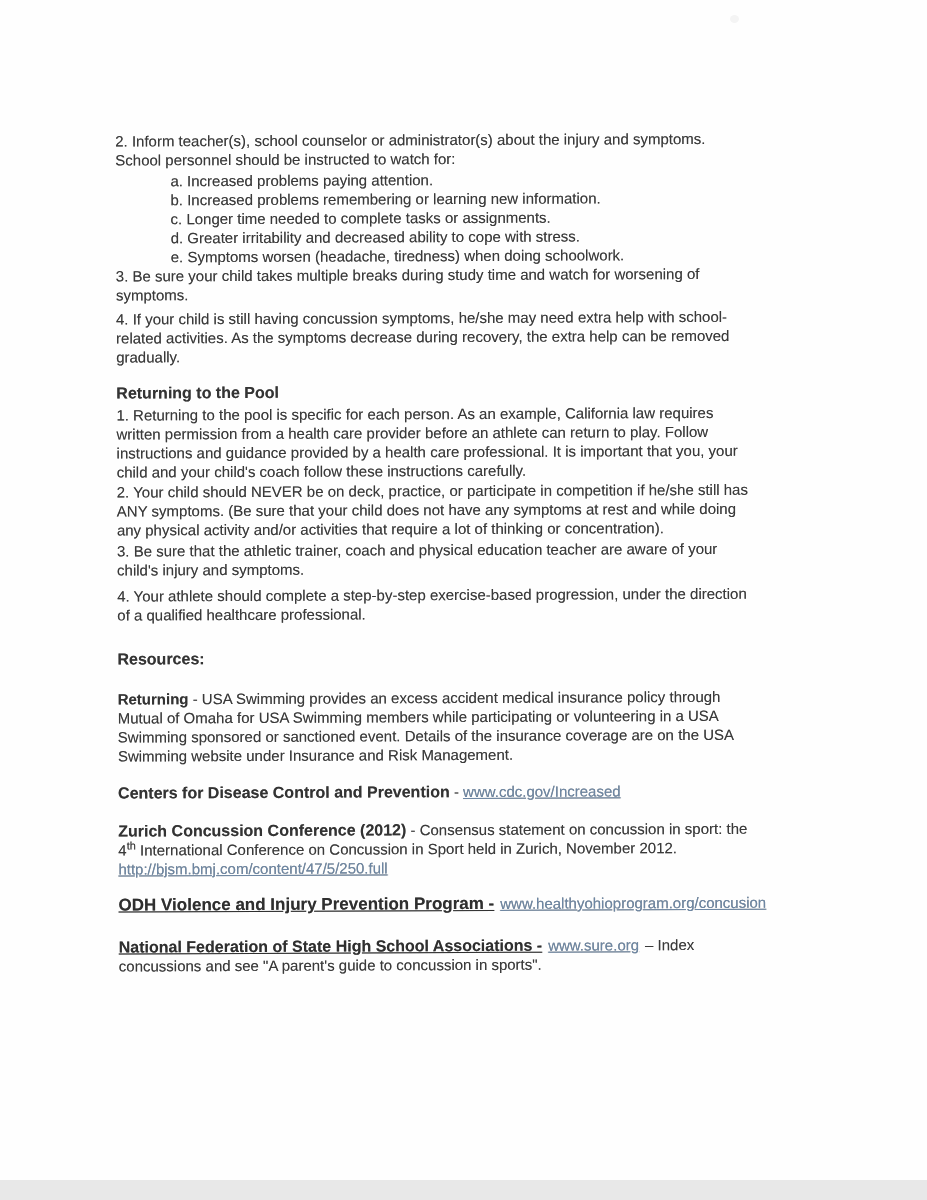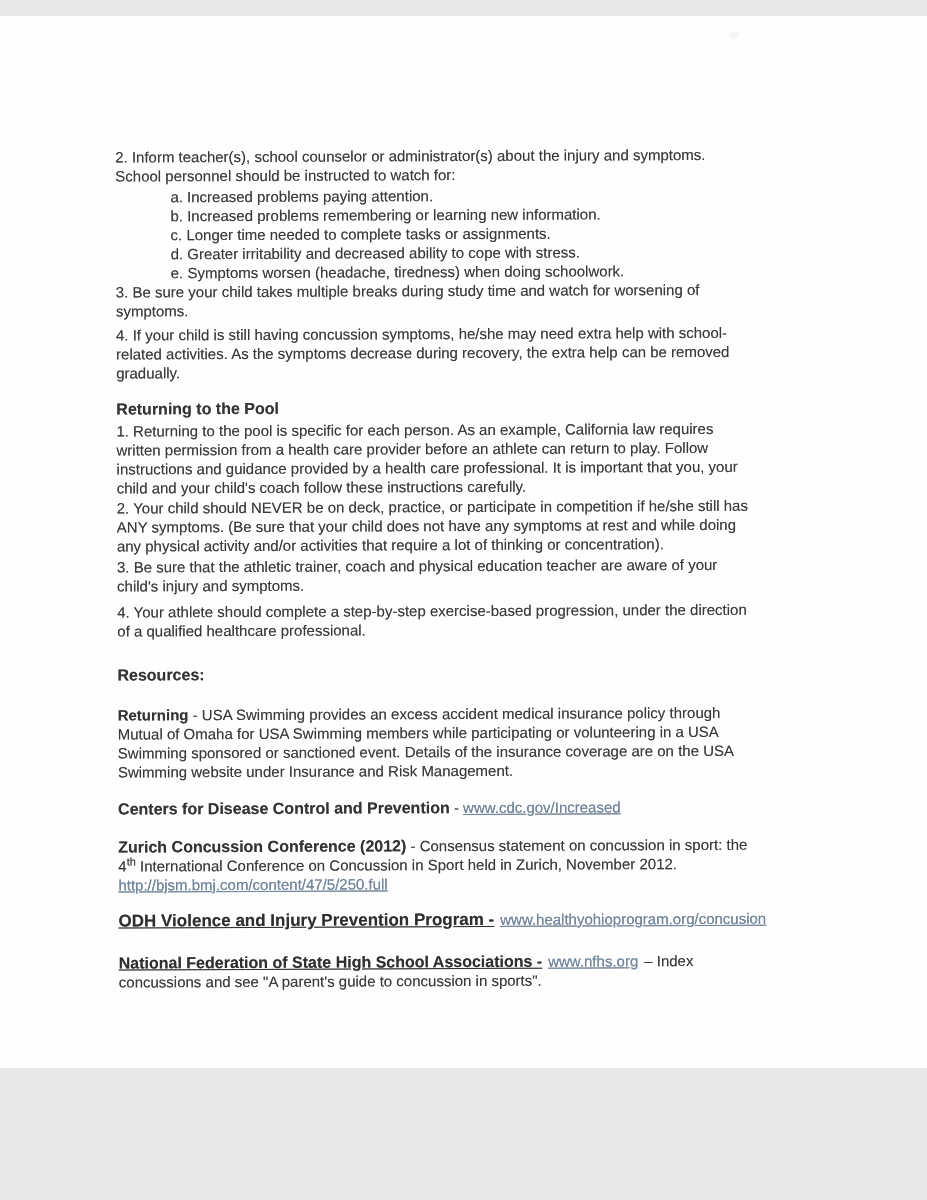--- a/index.html
+++ b/index.html
@@ -1,19 +1,19 @@
 <!DOCTYPE html>
 <html><head>
 <meta charset="utf-8">
 <style>
   html,body { margin:0; padding:0; background:#e8e8e8; }
   .page {
     position:relative;
-    width:927px; height:1052px;
-    margin:16px auto;
+    width:927px; height:1180px;
+    margin:0 auto;
     background:#fefefe;
     overflow:hidden;
     font-family:"Liberation Sans", sans-serif;
     color:#3a3a3a;
   }
   .content {
     position:absolute;
     left:117px; top:130px; width:714px;
     font-size:15px; line-height:19px;
     transform:rotate(-0.25deg);
@@ -123,21 +123,21 @@
       <span class="res-label">Zurich Concussion Conference (2012)</span><span> - </span><span>Consensus statement on concussion in sport: the</span><br>
       <span>4</span><sup>th</sup><span> International Conference on Concussion in Sport held in Zurich, November 2012.</span><br>
       <span class="link">http://bjsm.bmj.com/content/47/5/250.full</span>
     </div>
 
     <div class="res-entry odh-entry">
       <span class="odh-label">ODH Violence and Injury Prevention Program -</span><span class="link gap-left">www.healthyohioprogram.org/concusion</span>
     </div>
 
     <div class="res-entry nfhs-entry">
-      <span class="nfhs-label">National Federation of State High School Associations -</span><span class="link gap-left">www.nfhs.org</span><span class="ml gap-left">– Index
+      <span class="nfhs-label">National Federation of State High School Associations -</span><span class="link gap-left">www.sure.org</span><span class="ml gap-left">– Index
 concussions and see "A parent's guide to concussion in sports".</span>
     </div>
 
   </div>
 
   <div class="artifact-line"></div>
   <div class="artifact-speck"></div>
 
 </div>
 

